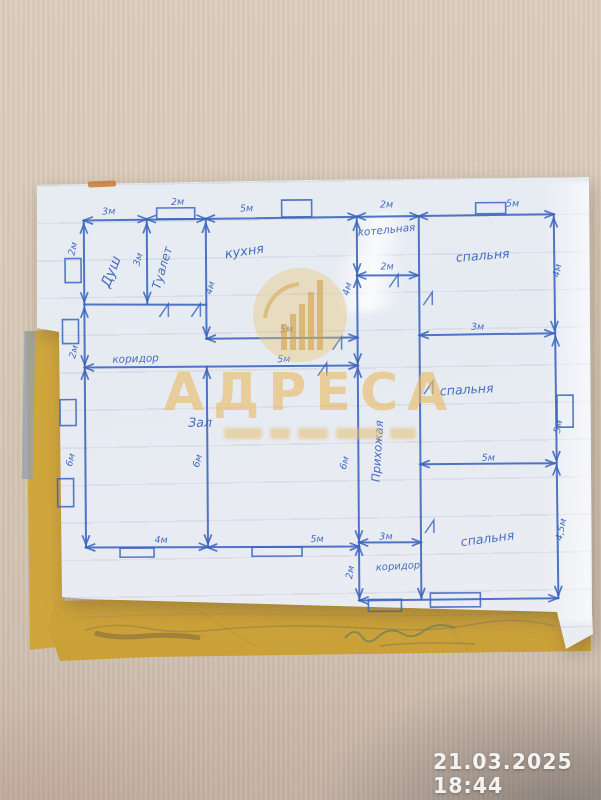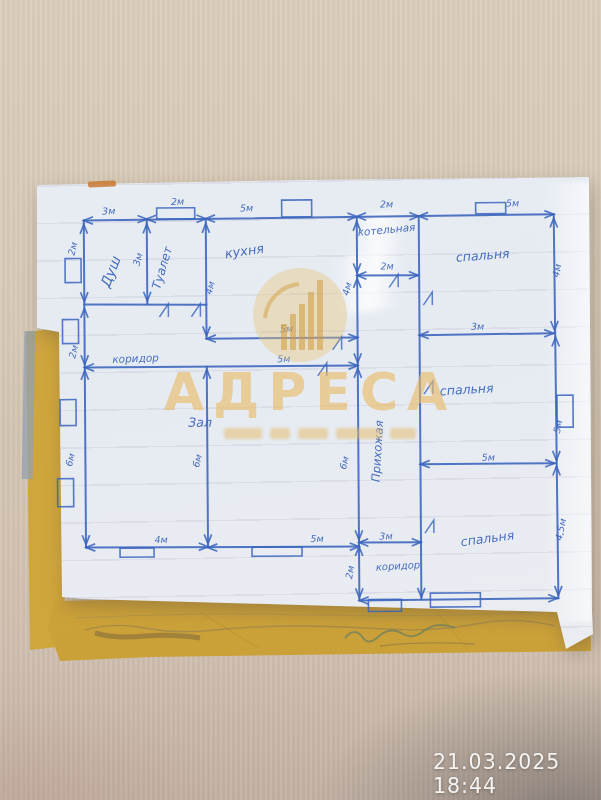--- a/index.html
+++ b/index.html
@@ -45,21 +45,21 @@
   #scribble-svg{position:absolute;left:0;top:0;}
 
   .watermark{position:absolute;inset:0;pointer-events:none;}
   .wm-logo{position:absolute;left:251px;top:266px;}
   .wm-title{position:absolute;left:160px;top:362px;width:300px;text-align:center;
     font-size:52px;font-weight:bold;letter-spacing:9px;color:rgba(232,186,98,.62);}
   .wm-tagline{position:absolute;left:224px;top:428px;display:flex;gap:8px;filter:blur(1.6px);}
   .wm-tagline div{height:11px;background:rgba(230,186,100,.5);border-radius:3px;}
 
   .timestamp{position:absolute;left:433px;top:750px;font-size:20.5px;letter-spacing:1px;
-    color:#f4f3f1;text-shadow:0 1px 3px rgba(70,65,60,.5);}
+    color:#f4f3f1;text-shadow:0 1px 3px rgba(70,65,60,.5);font-weight:bold;}
 </style>
 </head>
 <body>
 
 <div class="photo">
   <div class="grain"></div>
   <div class="table-shade"></div>
   <div class="shadow-bl"></div>
   <div class="shadow-br"></div>
 

